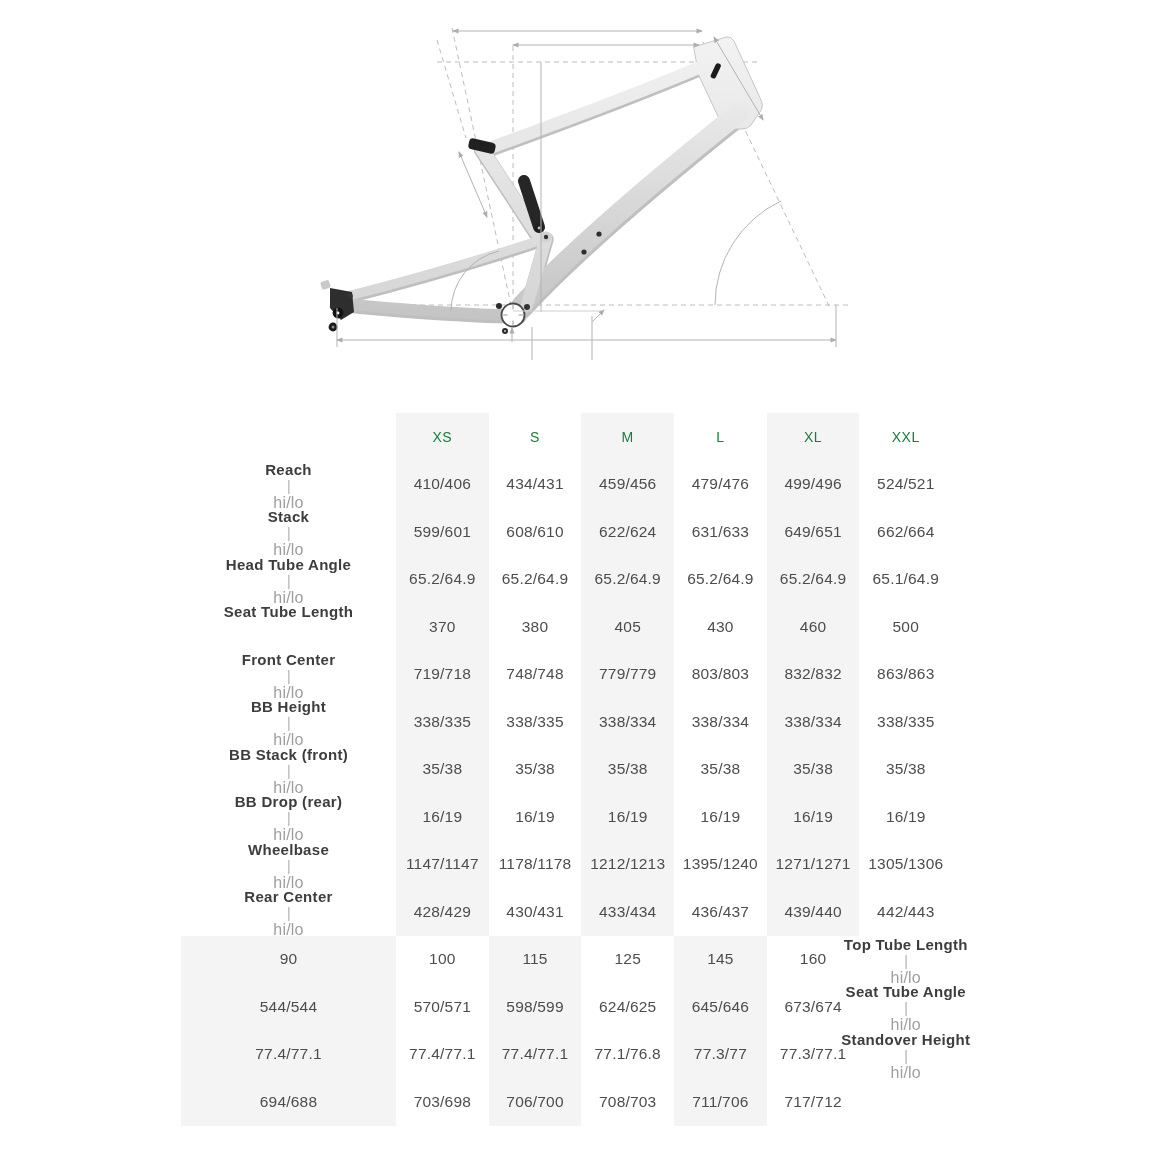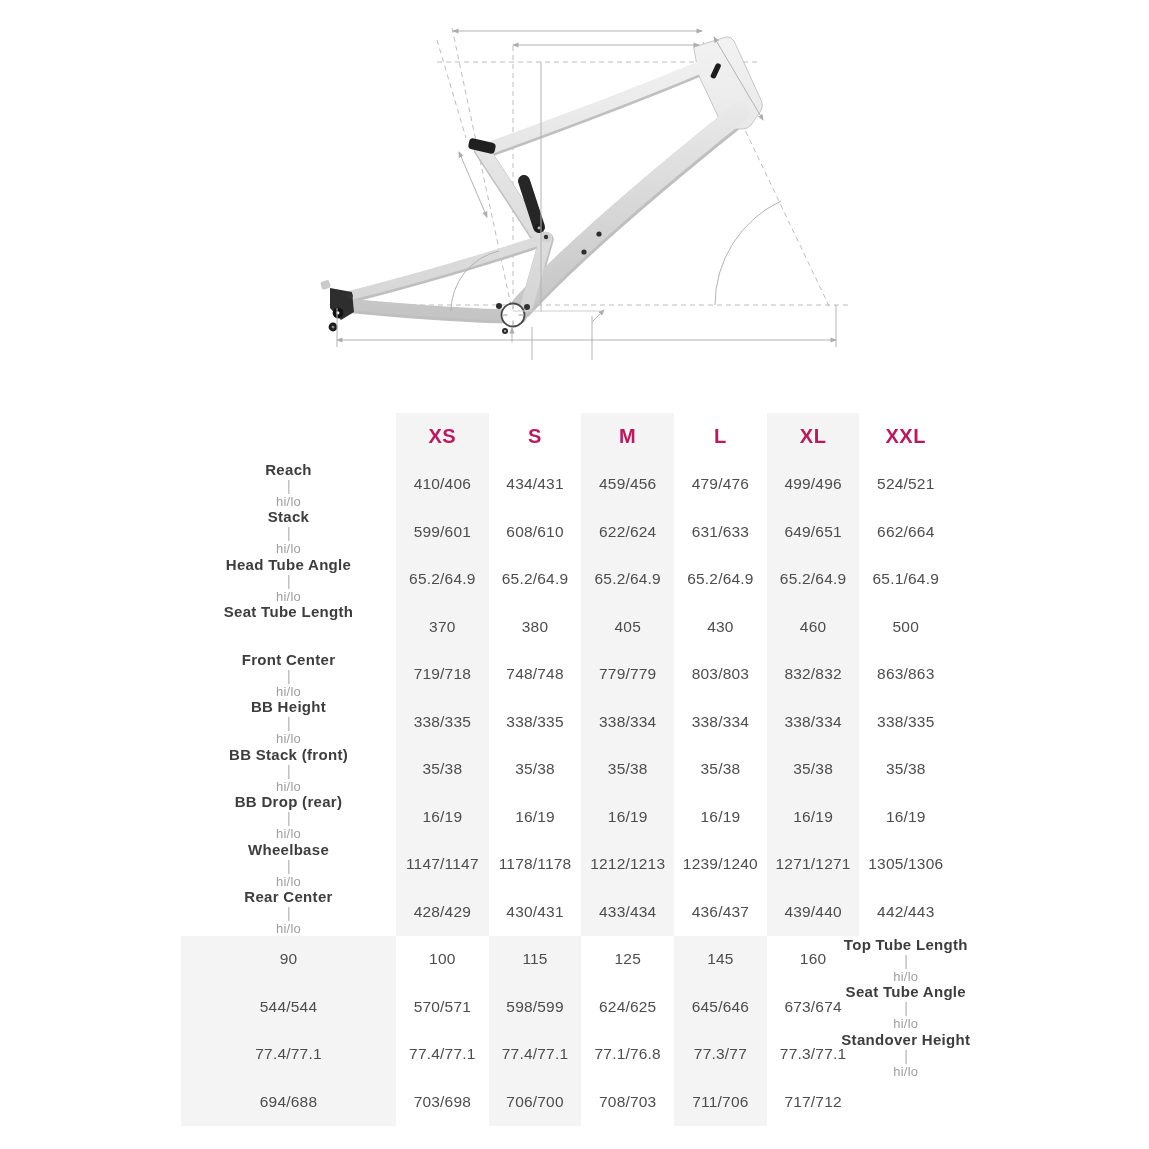--- a/index.html
+++ b/index.html
@@ -18,33 +18,33 @@
     grid-template-columns:215px repeat(6,92.7px);
     grid-auto-rows:47.5px;
     width:771px;
   }
   .cell{
     display:flex;align-items:center;justify-content:center;
     font-size:15.5px;color:#4d4d4d;letter-spacing:.2px;
   }
   .cell.shade{background:#f4f4f4;}
   .cell.head{
-    font-weight:bold;color:#be185d;font-size:20px;letter-spacing:.6px;
+    font-weight:normal;color:#15803d;font-size:14px;letter-spacing:.6px;
   }
   .cell.label{
     justify-content:flex-start;
     font-weight:bold;color:#3d3d3d;font-size:15px;letter-spacing:.3px;
     white-space:nowrap;
     flex-direction:column;
   }
   .cell.label .sep{
     font-weight:300;color:#b0b0b0;font-size:14px;margin:0 6px 0 7px;
   }
   .cell.label .suffix{
-    font-weight:400;color:#9e9e9e;font-size:13px;letter-spacing:.2px;
+    font-weight:400;color:#9e9e9e;font-size:16px;letter-spacing:.2px;
   }
 </style>
 </head>
 <body>
 
 <div class="diagram-wrap">
 <svg width="1149" height="413" viewBox="0 0 1149 413">
   <defs>
     <linearGradient id="gTube" x1="0" y1="40" x2="0" y2="330" gradientUnits="userSpaceOnUse">
       <stop offset="0" stop-color="#f2f2f2"></stop>
@@ -242,21 +242,21 @@
     <div class="cell shade">16/19</div>
     <div class="cell ">16/19</div>
     <div class="cell label">
       <span>Wheelbase</span>
       <span class="sep">|</span>
       <span class="suffix">hi/lo</span>
     </div>
     <div class="cell shade">1147/1147</div>
     <div class="cell ">1178/1178</div>
     <div class="cell shade">1212/1213</div>
-    <div class="cell ">1239/1240</div>
+    <div class="cell ">1395/1240</div>
     <div class="cell shade">1271/1271</div>
     <div class="cell ">1305/1306</div>
     <div class="cell label">
       <span>Rear Center</span>
       <span class="sep">|</span>
       <span class="suffix">hi/lo</span>
     </div>
     <div class="cell shade">428/429</div>
     <div class="cell ">430/431</div>
     <div class="cell shade">433/434</div>

